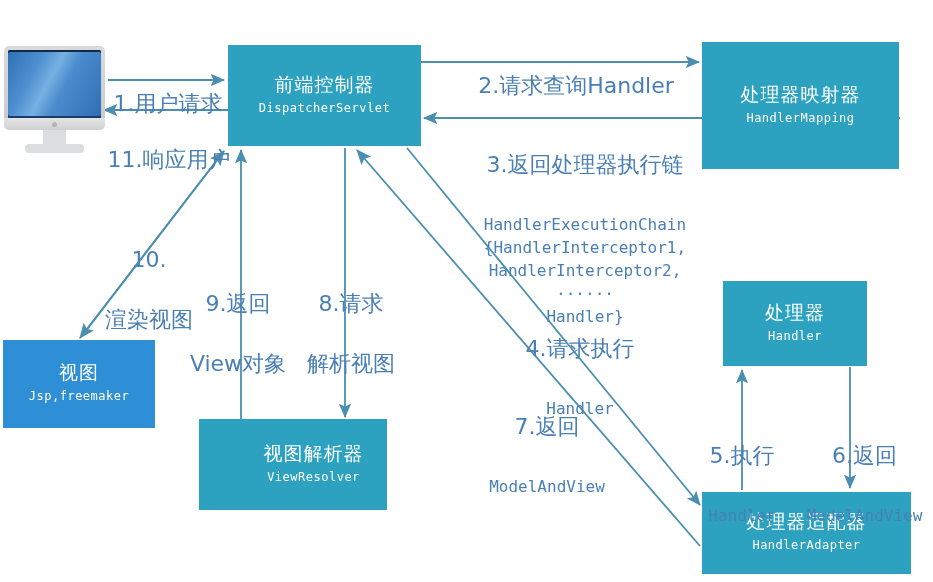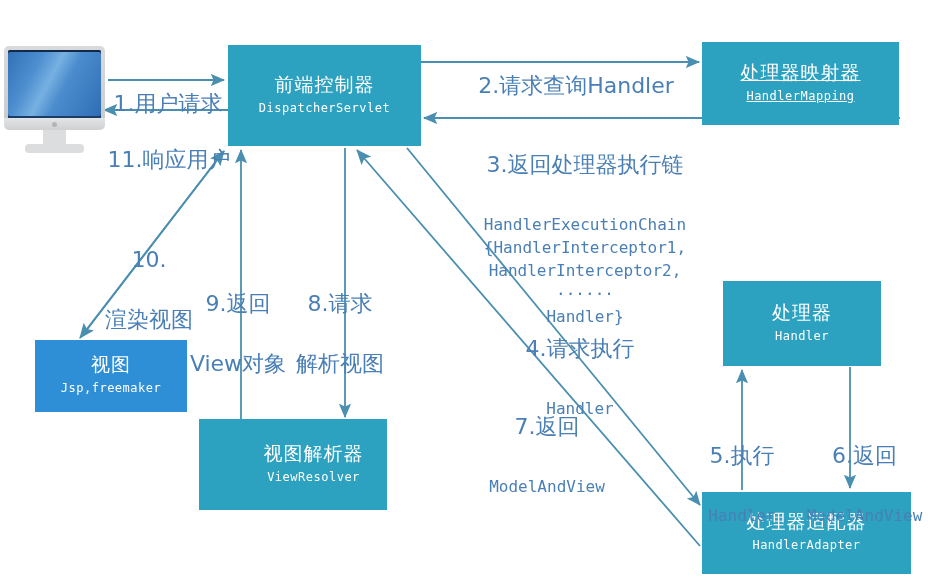--- a/index.html
+++ b/index.html
@@ -82,41 +82,41 @@
     <div class="mon-dot"></div>
     <div class="mon-neck"></div>
     <div class="mon-base"></div>
   </div>
 
   <div class="box teal" style="left:228px;top:45px;width:193px;height:101px;">
     <div class="cn">前端控制器</div>
     <div class="en">DispatcherServlet</div>
   </div>
 
-  <div class="box teal" style="left:702px;top:42px;width:197px;height:83px;text-decoration:underline;">
+  <div class="box teal" style="left:702px;top:42px;width:197px;height:127px;">
     <div class="cn">处理器映射器</div>
     <div class="en">HandlerMapping</div>
   </div>
 
-  <div class="box teal" style="left:723px;top:281px;width:158px;height:85px;">
+  <div class="box teal" style="left:723px;top:281px;width:144px;height:85px;">
     <div class="cn">处理器</div>
     <div class="en">Handler</div>
   </div>
 
   <div class="box teal" style="left:702px;top:492px;width:209px;height:82px;">
     <div class="cn">处理器适配器</div>
     <div class="en">HandlerAdapter</div>
   </div>
 
   <div class="box teal" style="left:199px;top:419px;width:188px;height:91px;padding-left:41px;">
     <div class="cn">视图解析器</div>
     <div class="en">ViewResolver</div>
   </div>
 
-  <div class="box blue" style="left:3px;top:340px;width:152px;height:72px;margin-left:32px;">
+  <div class="box blue" style="left:3px;top:340px;width:152px;height:88px;">
     <div class="cn">视图</div>
     <div class="en">Jsp,freemaker</div>
   </div>
 
   <div class="lbl" style="left:108px;top:56px;width:120px;">
     <div class="cn">1.用户请求</div>
   </div>
 
   <div class="lbl" style="left:104px;top:112px;width:130px;">
     <div class="cn">11.响应用户</div>
@@ -148,21 +148,21 @@
   <div class="lbl" style="left:690px;top:408px;width:104px;">
     <div class="cn">5.执行</div>
     <div class="en">Handler</div>
   </div>
 
   <div class="lbl" style="left:796px;top:408px;width:137px;">
     <div class="cn">6.返回</div>
     <div class="en">ModelAndView</div>
   </div>
 
-  <div class="lbl" style="left:288px;top:256px;width:104px;">
+  <div class="lbl" style="left:299px;top:256px;width:104px;">
     <div class="cn">8.请求</div>
     <div class="cn">解析视图</div>
   </div>
 
   <div class="lbl" style="left:186px;top:256px;width:104px;">
     <div class="cn">9.返回</div>
     <div class="cn">View对象</div>
   </div>
 
   <div class="lbl" style="left:94px;top:212px;width:110px;">

